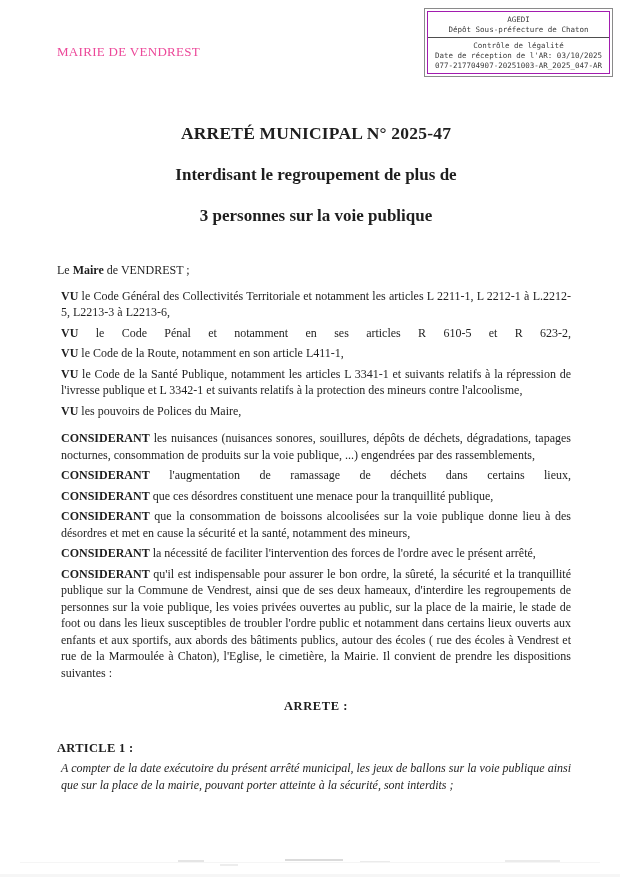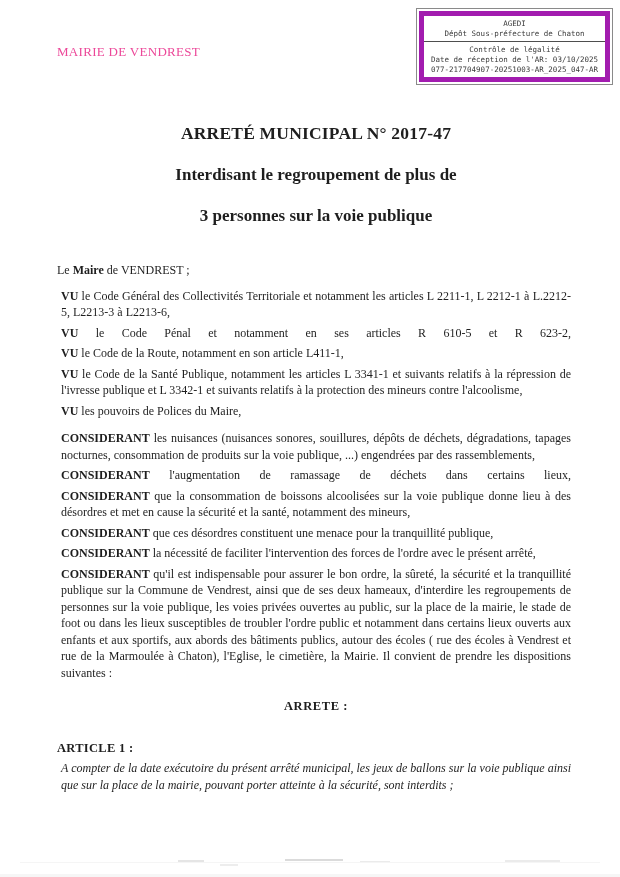--- a/index.html
+++ b/index.html
@@ -21,21 +21,21 @@
   .org-name {
     padding-top:44px;
     font-size:13px;
     letter-spacing:0.3px;
     color:#ec4899;
   }
   .stamp {
     position:absolute;
     top:11px; right:10px;
     width:181px;
-    border:5px solid #a21caf;
+    border:1px solid #a21caf;
     outline:1px solid #8a8a8a;
     outline-offset:2px;
     background:#fff;
     font-family:"DejaVu Sans Mono","Liberation Mono",monospace;
     font-size:7.5px;
     color:#3a3a3a;
     text-align:center;
   }
   .stamp .row { line-height:10px; white-space:nowrap; overflow:hidden; }
   .stamp-top { border-bottom:1px solid #4e4e4e; padding:3px 1px 2px 1px; }
@@ -99,39 +99,39 @@
     </div>
     <div class="stamp-bottom">
       <div class="row">Contrôle de légalité</div>
       <div class="row">Date de réception de l'AR: 03/10/2025</div>
       <div class="row">077-217704907-20251003-AR_2025_047-AR</div>
     </div>
   </div>
 
   <div class="org-name">MAIRIE DE VENDREST</div>
 
-  <div class="title">ARRETÉ MUNICIPAL N° 2017-47</div>
+  <div class="title">ARRETÉ MUNICIPAL N° 2025-47</div>
   <div class="subtitle">Interdisant le regroupement de plus de</div>
   <div class="subtitle">3 personnes sur la voie publique</div>
 
   <p class="salutation"><span>Le </span><b class="lead">Maire</b><span> de VENDREST ;</span></p>
 
   <div class="block">
     <p class="doc"><b class="lead">VU</b><span> le Code Général des Collectivités Territoriale et notamment les articles L 2211-1, L 2212-1 à L.2212-5, L2213-3 à L2213-6,</span></p>
     <p class="doc force-just"><b class="lead">VU</b><span> le Code Pénal et notamment en ses articles R 610-5 et R 623-2,</span></p>
     <p class="doc"><b class="lead">VU</b><span> le Code de la Route, notamment en son article L411-1,</span></p>
     <p class="doc"><b class="lead">VU</b><span> le Code de la Santé Publique, notamment les articles L 3341-1 et suivants relatifs à la répression de l'ivresse publique et L 3342-1 et suivants relatifs à la protection des mineurs contre l'alcoolisme,</span></p>
     <p class="doc"><b class="lead">VU</b><span> les pouvoirs de Polices du Maire,</span></p>
   </div>
 
   <div class="block block-considerant">
     <p class="doc"><b class="lead">CONSIDERANT</b><span> les nuisances (nuisances sonores, souillures, dépôts de déchets, dégradations, tapages nocturnes, consommation de produits sur la voie publique, ...) engendrées par des rassemblements,</span></p>
     <p class="doc force-just"><b class="lead">CONSIDERANT</b><span> l'augmentation de ramassage de déchets dans certains lieux,</span></p>
+    <p class="doc"><b class="lead">CONSIDERANT</b><span> que ces désordres constituent une menace pour la tranquillité publique,</span></p>
     <p class="doc"><b class="lead">CONSIDERANT</b><span> que la consommation de boissons alcoolisées sur la voie publique donne lieu à des désordres et met en cause la sécurité et la santé, notamment des mineurs,</span></p>
-    <p class="doc"><b class="lead">CONSIDERANT</b><span> que ces désordres constituent une menace pour la tranquillité publique,</span></p>
     <p class="doc"><b class="lead">CONSIDERANT</b><span> la nécessité de faciliter l'intervention des forces de l'ordre avec le présent arrêté,</span></p>
     <p class="doc"><b class="lead">CONSIDERANT</b><span> qu'il est indispensable pour assurer le bon ordre, la sûreté, la sécurité et la tranquillité publique sur la Commune de Vendrest, ainsi que de ses deux hameaux, d'interdire les regroupements de personnes sur la voie publique, les voies privées ouvertes au public, sur la place de la mairie, le stade de foot ou dans les lieux susceptibles de troubler l'ordre public et notamment dans certains lieux ouverts aux enfants et aux sportifs, aux abords des bâtiments publics, autour des écoles ( rue des écoles à Vendrest et rue de la Marmoulée à Chaton), l'Eglise, le cimetière, la Mairie. Il convient de prendre les dispositions suivantes :</span></p>
   </div>
 
   <div class="arrete-heading">ARRETE :</div>
 
   <div class="article-heading">ARTICLE 1 :</div>
 
   <p class="doc article-body">A compter de la date exécutoire du présent arrêté municipal, les jeux de ballons sur la voie publique ainsi que sur la place de la mairie, pouvant porter atteinte à la sécurité, sont interdits ;</p>
 

